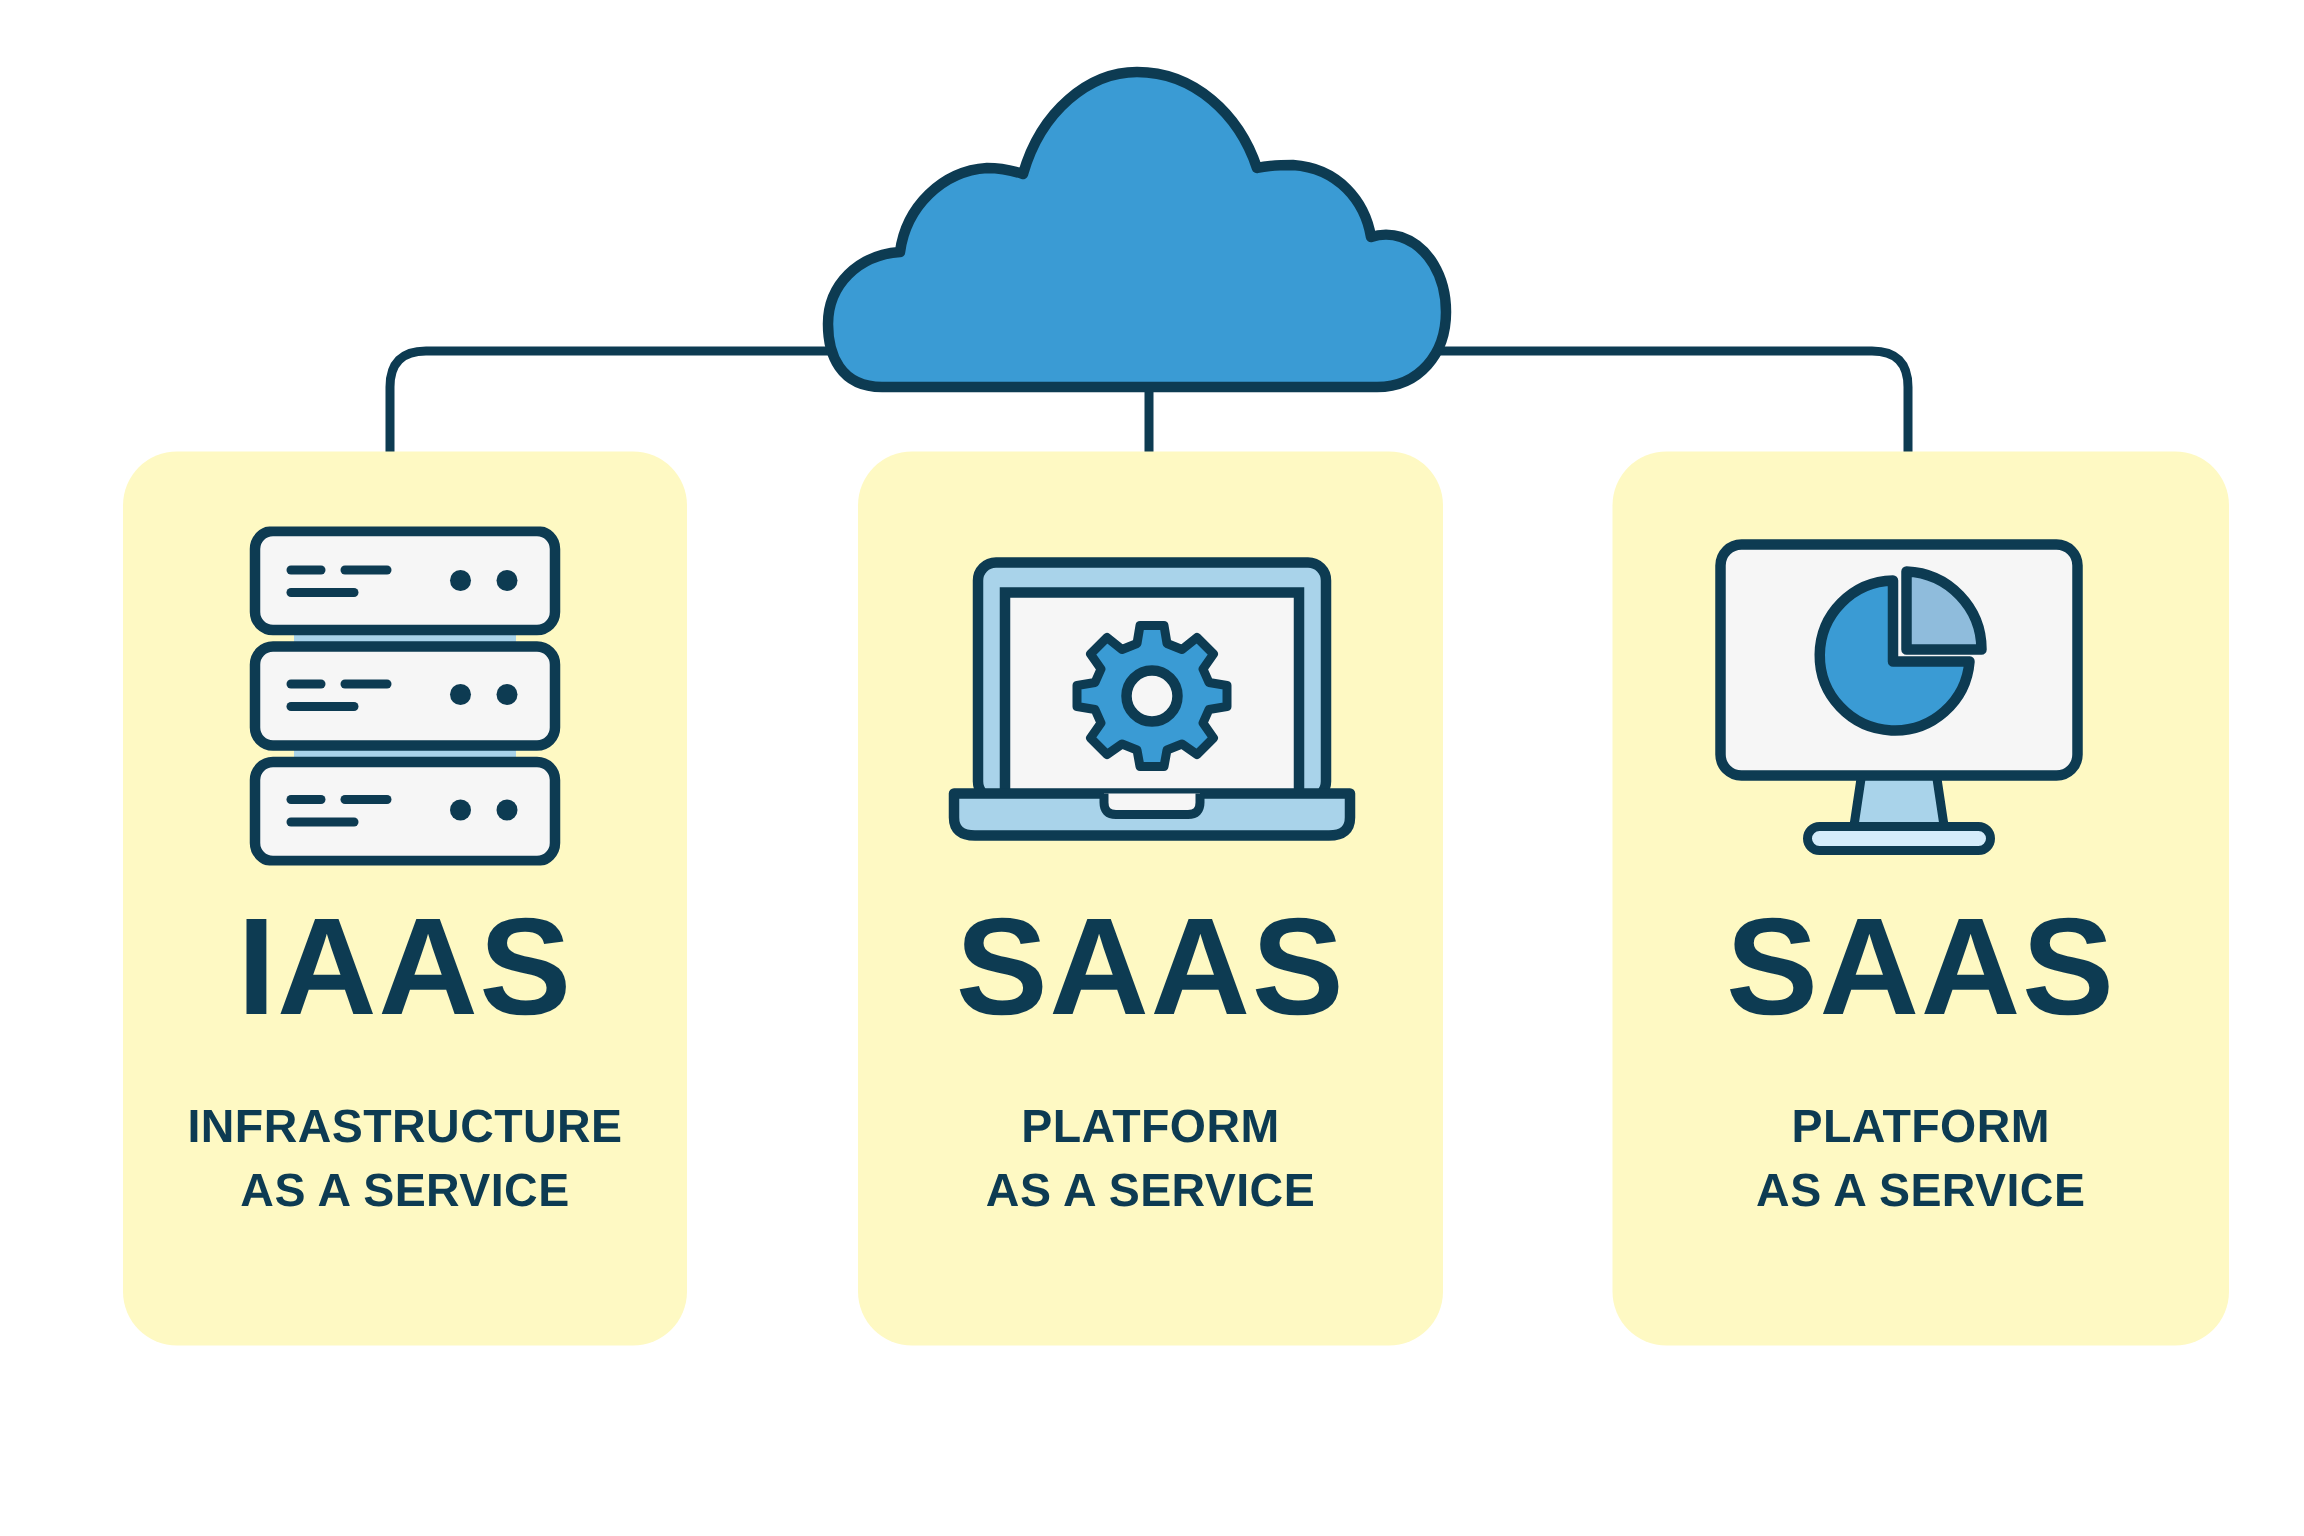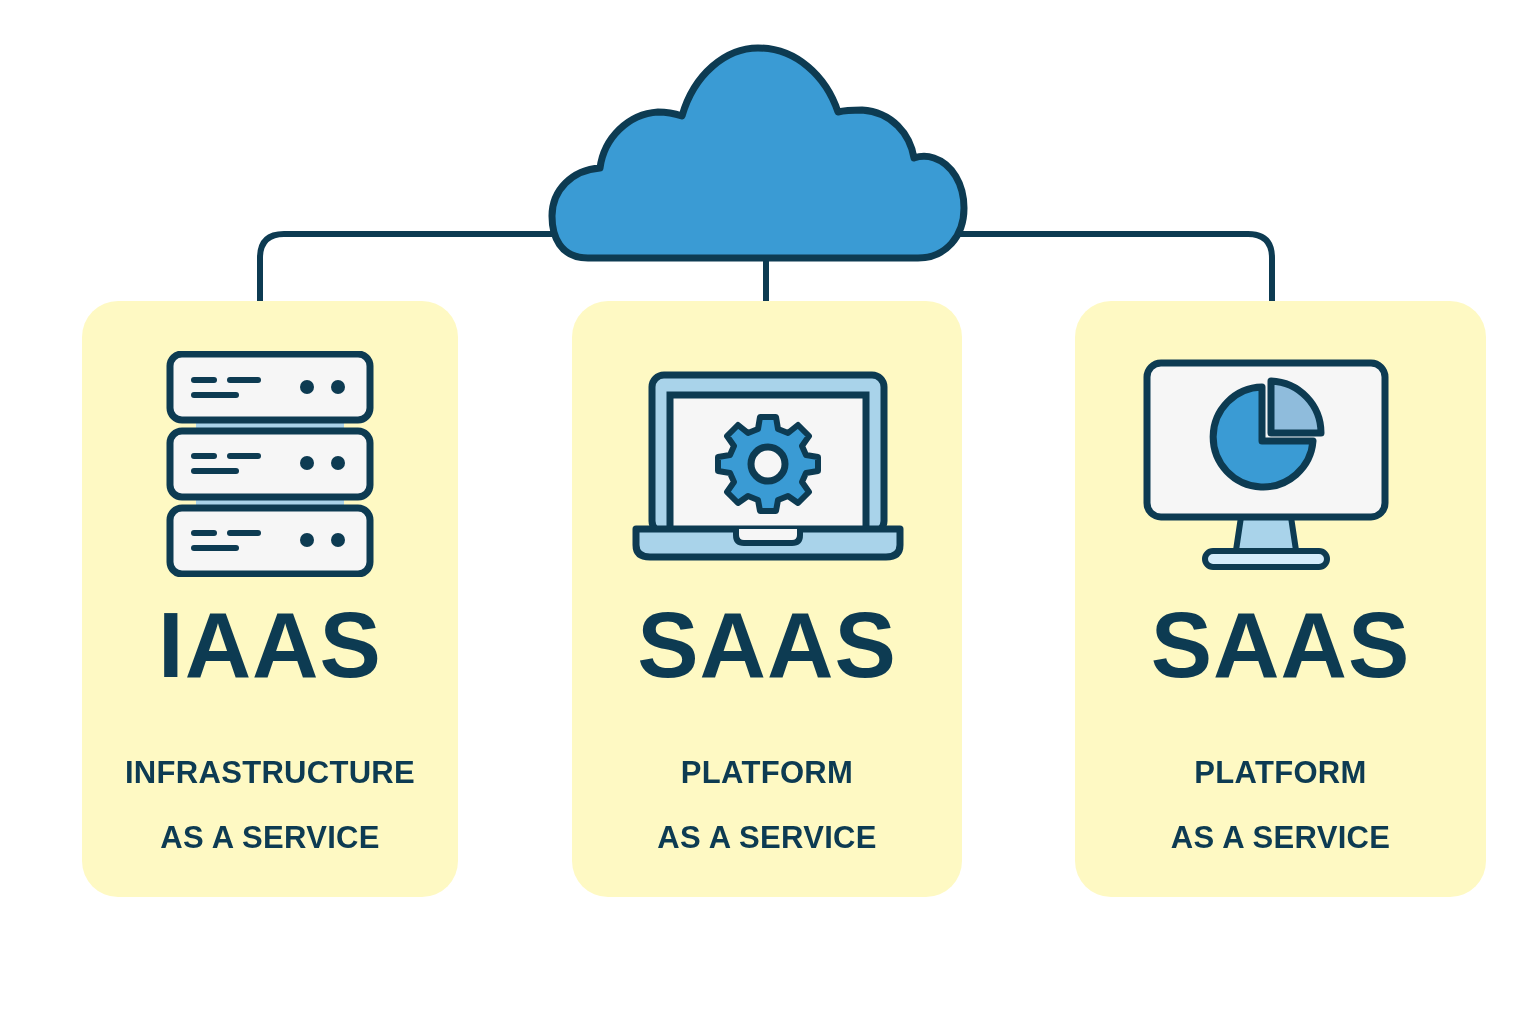--- a/index.html
+++ b/index.html
@@ -23,21 +23,21 @@
     text-align: center; color: #0d3b52;
     font-weight: 700; font-size: 92px; letter-spacing: 1px;
     line-height: 1;
   }
   .card .full {
     position: absolute; left: 0; right: 0; top: 428px;
     text-align: center; color: #0d3b52;
     font-weight: 700; font-size: 31px; line-height: 43px;
     letter-spacing: 0.3px;
   }
-  .card .full span { display: block; margin-top: 22px; }
+  .card .full span { display: block; }
 </style>
 </head>
 <body>
 
 <svg id="connectors" width="1536" height="1024">
   <path d="M 558 234 L 284 234 Q 260 234 260 258 L 260 312" fill="none" stroke="#0d3b52" stroke-width="6" stroke-linecap="round"></path>
   <path d="M 958 234 L 1248 234 Q 1272 234 1272 258 L 1272 312" fill="none" stroke="#0d3b52" stroke-width="6" stroke-linecap="round"></path>
   <path d="M 766 258 L 766 312" fill="none" stroke="#0d3b52" stroke-width="6" stroke-linecap="round"></path>
 </svg>
 

